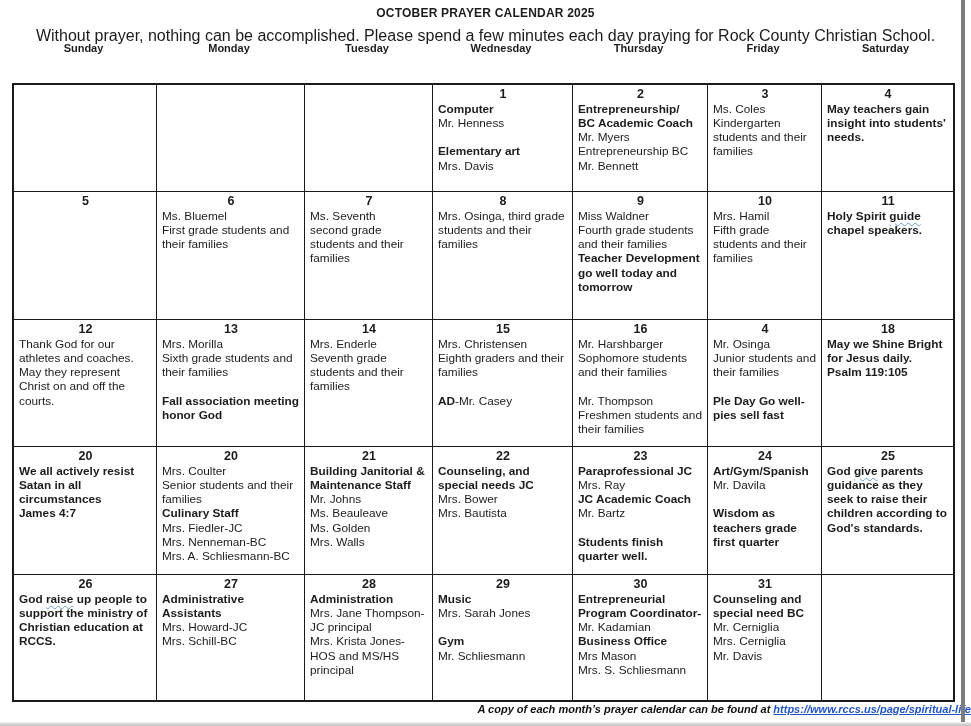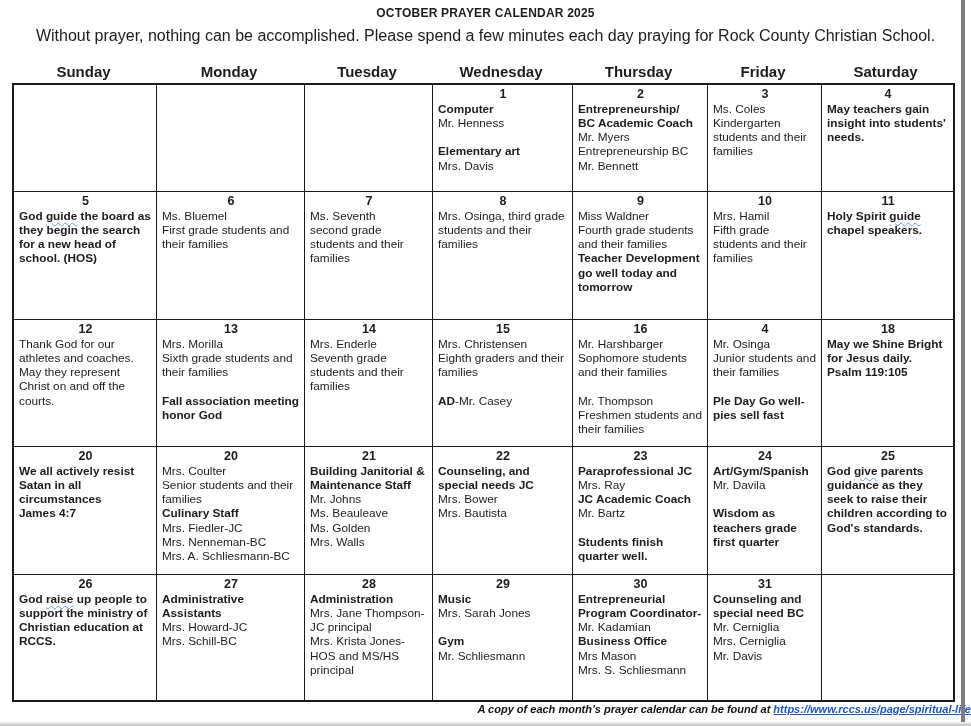--- a/index.html
+++ b/index.html
@@ -4,23 +4,23 @@
 <style>
   html,body{margin:0;padding:0}
   body{
     width:971px;height:726px;background:#ffffff;position:relative;overflow:hidden;
     font-family:"Liberation Sans",sans-serif;color:#1c1c1c;
     --link-color:#1f54c5;--wavy-color:#6a9bd8;--border-color:#1a1a1a;
   }
   .title{position:absolute;top:6px;left:0;width:100%;text-align:center;
     font-weight:bold;font-size:12px;letter-spacing:.2px}
   .subtitle{position:absolute;top:27px;left:0;width:100%;text-align:center;font-size:16px}
-  .dayheaders{position:absolute;top:63px;left:12px;width:943px;display:grid;
+  .dayheaders{position:absolute;top:42px;left:12px;width:943px;display:grid;
     grid-template-columns:143px 148px 128px 140px 135px 114px 131px;
-    font-weight:bold;font-size:15px}
+    font-weight:bold;font-size:11px}
   .dayheaders .dh{text-align:center}
   .grid{position:absolute;top:83px;left:12px;display:grid;
     grid-template-columns:143px 148px 128px 140px 135px 114px 131px;
     grid-template-rows:107px 128px 127px 128px 125px;
     border:2px solid var(--border-color);background:#fff}
   .cell{box-sizing:border-box;border-right:1px solid var(--border-color);
     border-bottom:1px solid var(--border-color);
     padding:2px 4px 2px 5px;overflow:hidden}
   .cell:nth-child(7n){border-right:none}
   .cell:nth-child(n+29){border-bottom:none}
@@ -82,21 +82,20 @@
       <div class="daynum">3</div>
       <div class="line">Ms. Coles</div>
       <div class="line">Kindergarten students and their families</div>
     </div>
     <div class="cell">
       <div class="daynum">4</div>
       <div class="line b">May teachers gain insight into students' needs.</div>
     </div>
     <div class="cell">
       <div class="daynum">5</div>
-      <div class="line b">God  <span class="wavy">guide</span> the board as they begin the search for a new head of school. (HOS)</div>
     </div>
     <div class="cell">
       <div class="daynum">6</div>
       <div class="line">Ms.  Bluemel</div>
       <div class="line">First grade students and their families</div>
     </div>
     <div class="cell">
       <div class="daynum">7</div>
       <div class="line">Ms. Seventh</div>
       <div class="line">second grade students and their families</div>

